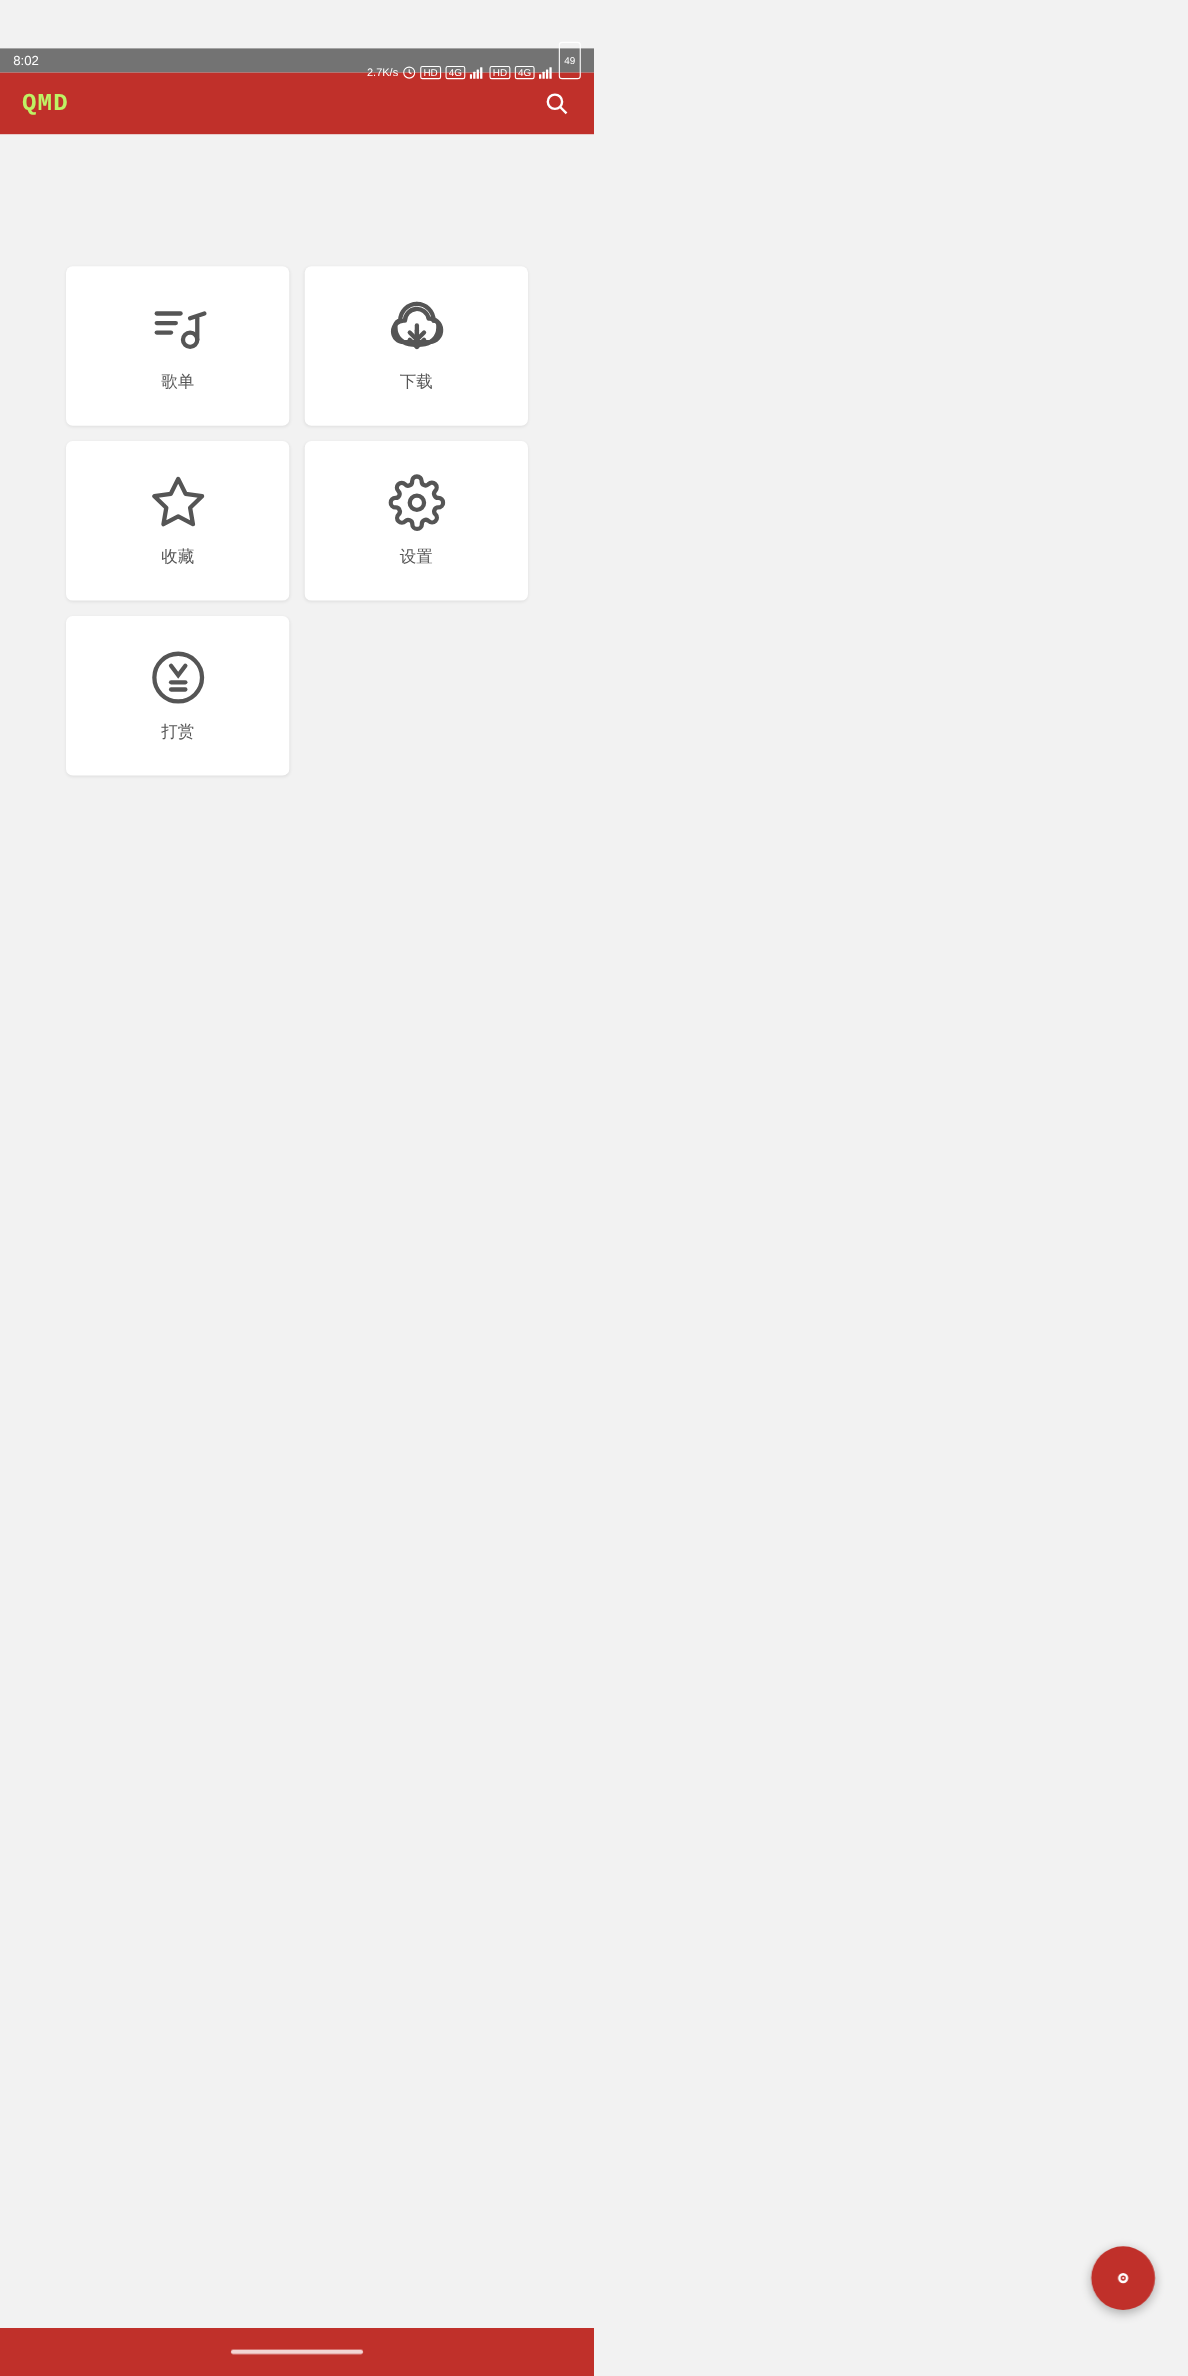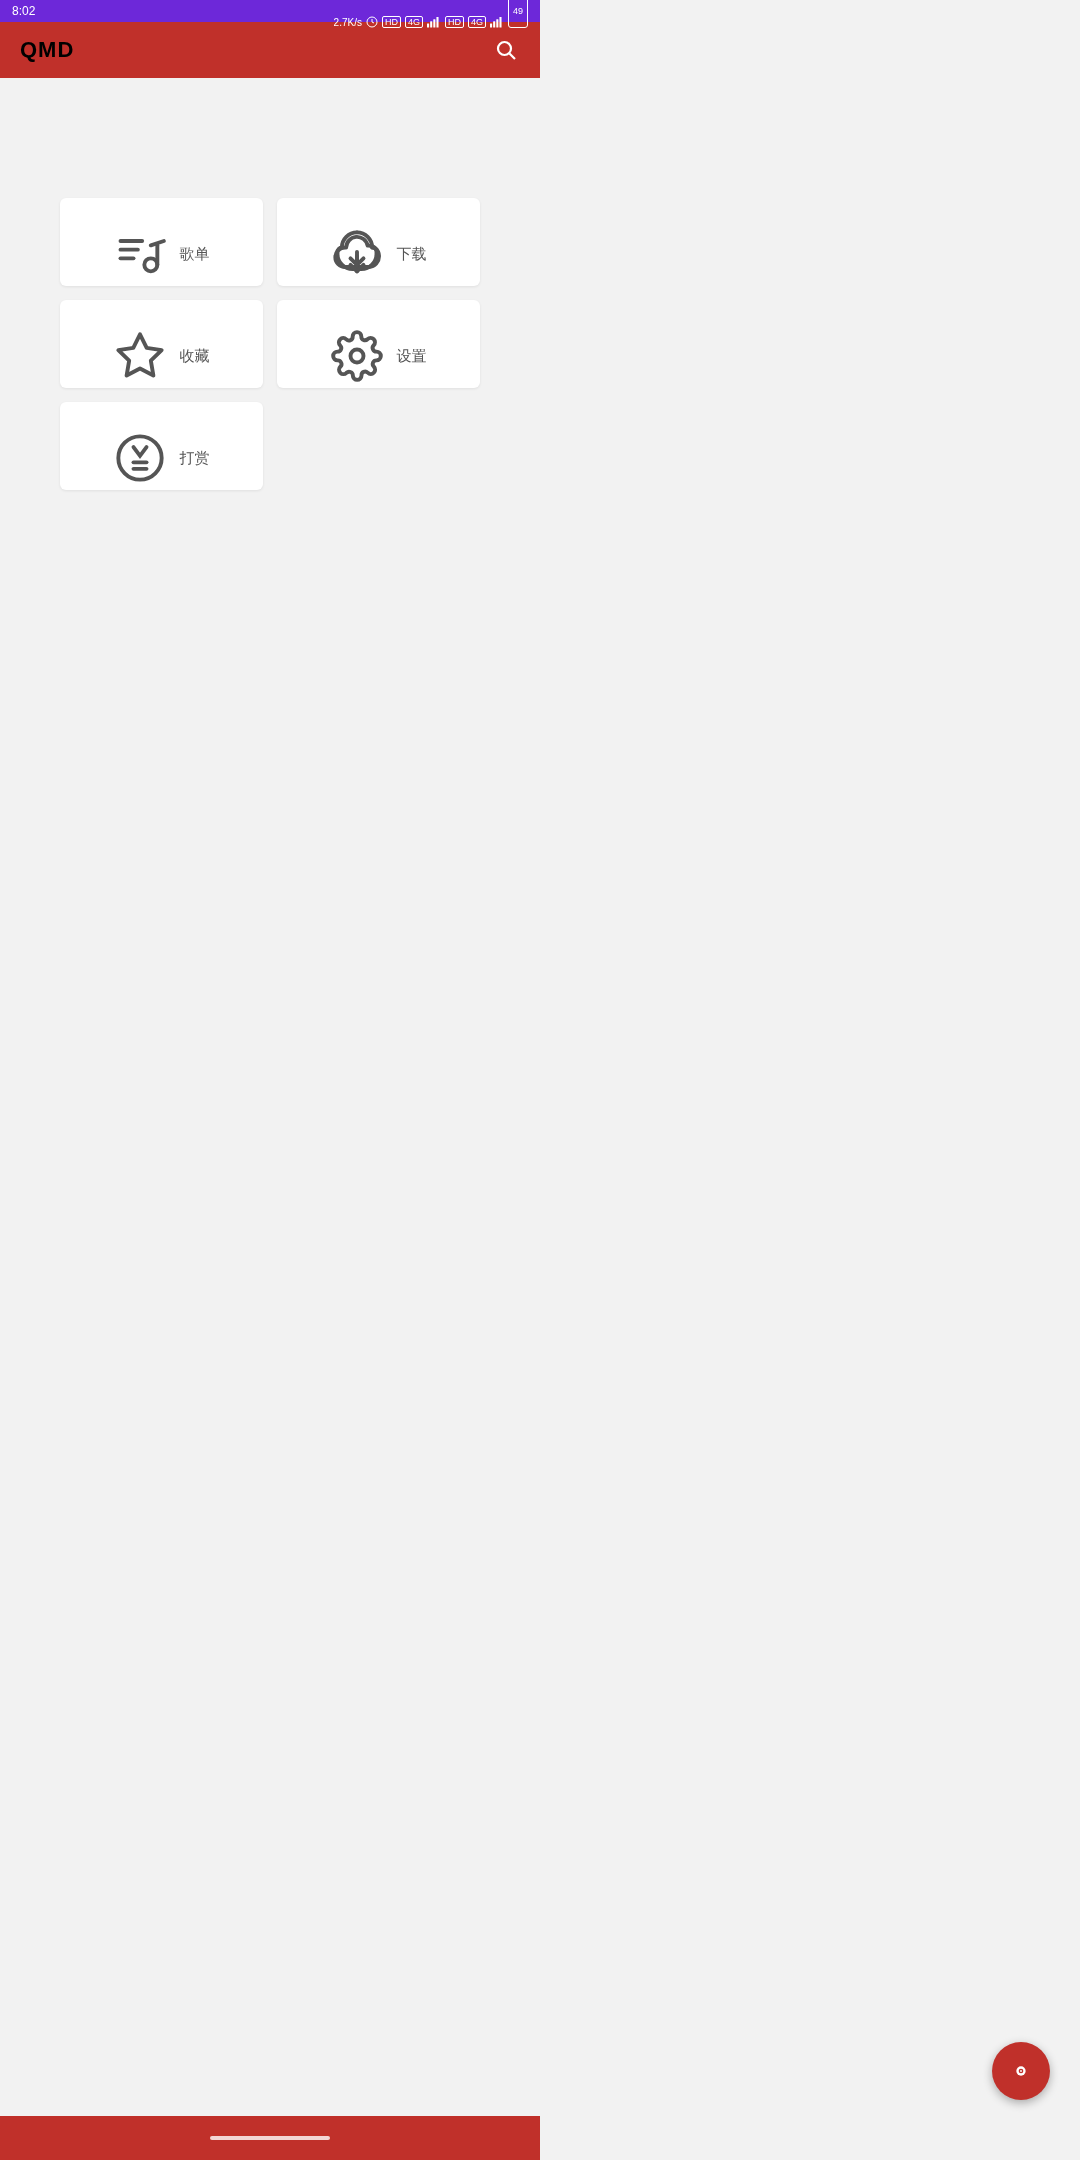--- a/index.html
+++ b/index.html
@@ -9,49 +9,51 @@
       width: 540px;
       min-height: 1080px;
       background: #f2f2f2;
       font-family: sans-serif;
       position: relative;
       overflow-x: hidden;
     }
 
     
     .status-bar {
-      background: #6d28d9;
+      background: #737373;
       color: white;
       font-size: 11px;
       height: 22px;
       display: flex;
       align-items: center;
       justify-content: space-between;
       padding: 0 12px;
+      margin-top: 44px;
     }
     .status-bar .time {
       font-size: 12px;
       font-weight: 500;
     }
     .status-bar .right-icons {
       display: flex;
       align-items: flex-end;
       gap: 4px;
       font-size: 10px;
     }
 
     
     .app-bar {
       background: #c0302a;
-      color: #000000;
+      color: #bef264;
       height: 56px;
       display: flex;
       align-items: center;
       justify-content: space-between;
       padding: 0 20px;
+      font-family: Liberation Mono, monospace;
     }
     .app-bar .title {
       font-size: 22px;
       font-weight: 700;
       letter-spacing: 1px;
     }
     .app-bar .search-icon {
       width: 28px;
       height: 28px;
       display: flex;
@@ -81,24 +83,24 @@
       grid-template-columns: 1fr 1fr;
       gap: 14px;
       width: 100%;
       max-width: 420px;
     }
 
     .grid-item {
       background: white;
       border-radius: 6px;
       display: flex;
-      flex-direction: row;
-      align-items: center;
-      justify-content: center;
-      padding: 30px 10px 6px;
+      flex-direction: column;
+      align-items: center;
+      justify-content: center;
+      padding: 30px 10px 30px;
       box-shadow: 0 1px 3px rgba(0,0,0,0.08);
       cursor: pointer;
       transition: background 0.15s;
       gap: 14px;
     }
 
     .grid-item svg {
       width: 52px;
       height: 52px;
     }

